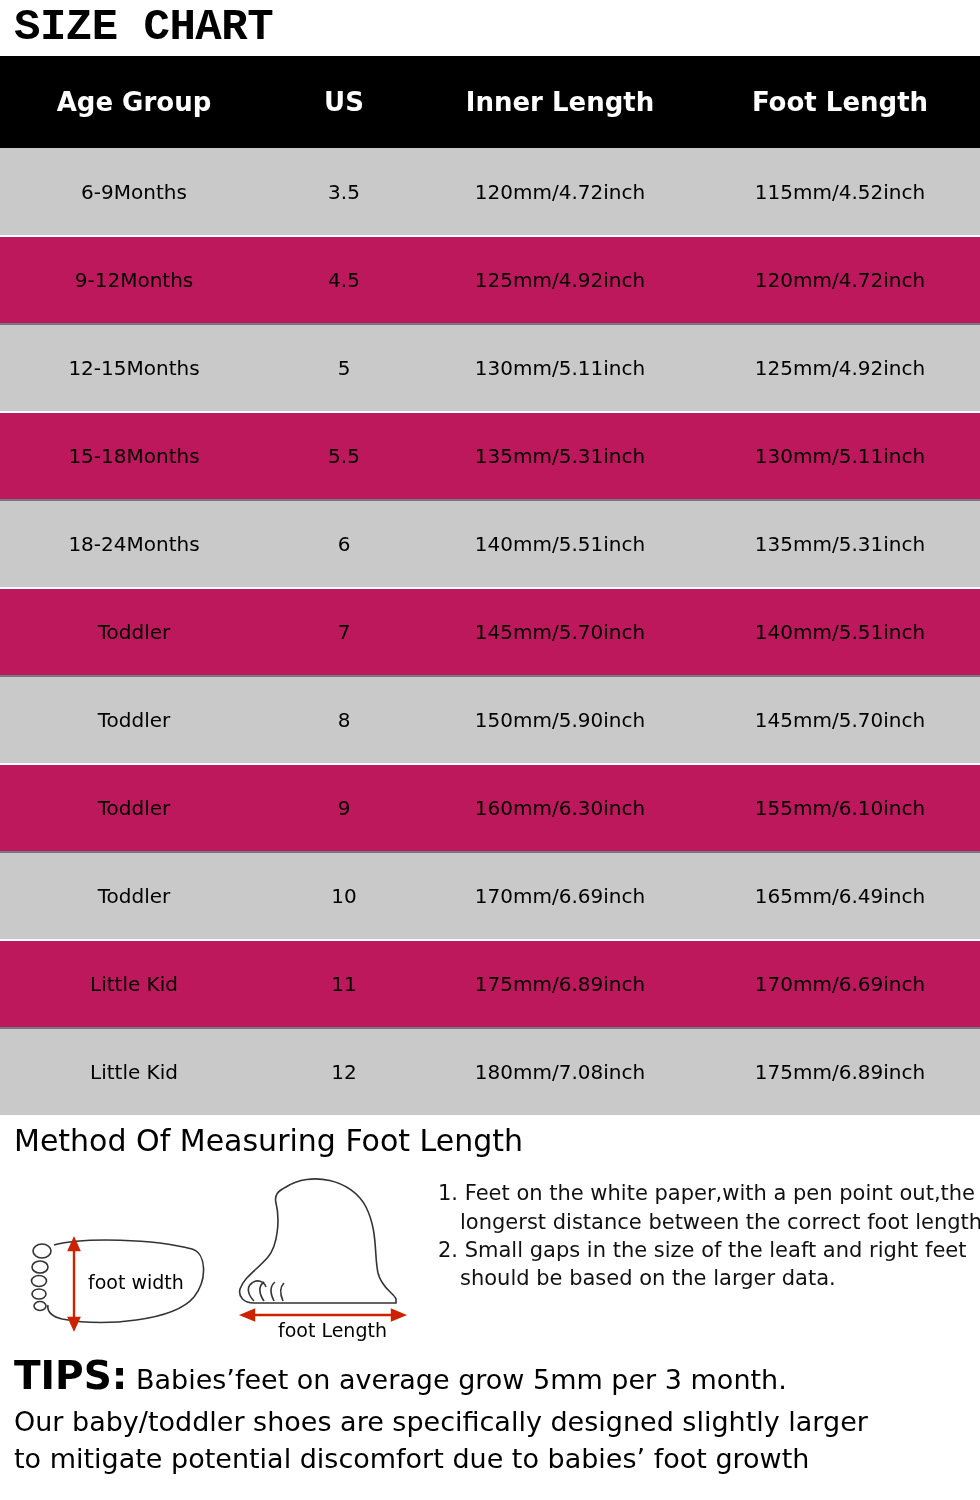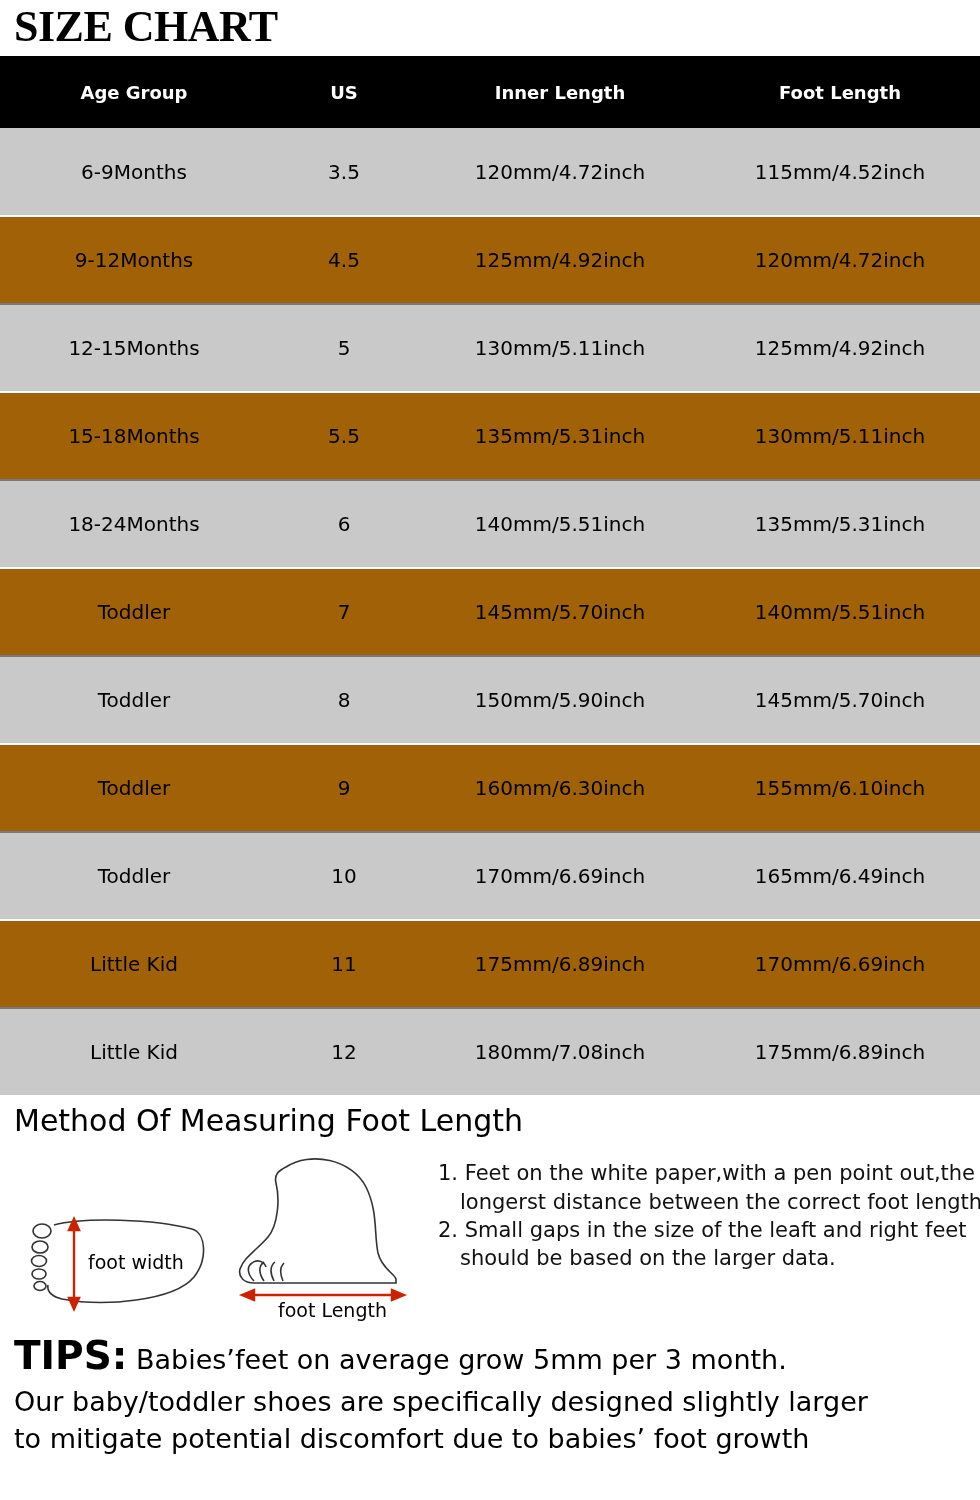--- a/index.html
+++ b/index.html
@@ -20,56 +20,56 @@
   }
 
   
   .title {
     font-size: 44px;
     font-weight: bold;
     letter-spacing: -0.5px;
     color: #000;
     padding: 4px 0 6px 14px;
     line-height: 1.05;
-    font-family: Liberation Serif, serif;
+    font-family: Liberation Mono, monospace;
   }
 
   
   table.size-table {
     width: 980px;
     border-collapse: collapse;
     table-layout: fixed;
   }
   table.size-table col.c0 { width: 268px; }
   table.size-table col.c1 { width: 152px; }
   table.size-table col.c2 { width: 280px; }
   table.size-table col.c3 { width: 280px; }
 
   table.size-table thead th {
     background: #000000;
     color: #ffffff;
-    font-size: 18px;
+    font-size: 26px;
     font-weight: bold;
-    height: 72px;
+    height: 92px;
     text-align: center;
     vertical-align: middle;
     font-family: "DejaVu Sans", sans-serif;
   }
 
   table.size-table tbody td {
     height: 88px;
     text-align: center;
     vertical-align: middle;
     font-size: 20px;
     color: #000;
     border-bottom: 2px solid #ffffff;
     font-family: "DejaVu Sans", sans-serif;
   }
   table.size-table tbody tr.odd td { background: #c9c9c9; }
-  table.size-table tbody tr.even td { background: #a16207; }
+  table.size-table tbody tr.even td { background: #be185d; }
   table.size-table tbody tr.even td { border-bottom: 2px solid #7a7a7a; border-top: 2px solid #7a7a7a; }
 
   td.cell-age { font-size: 25px; }
   td.cell-us  { font-size: 26px; }
   td.cell-len { font-size: 25px; }
 
   
   .method {
     position: relative;
     width: 980px;

